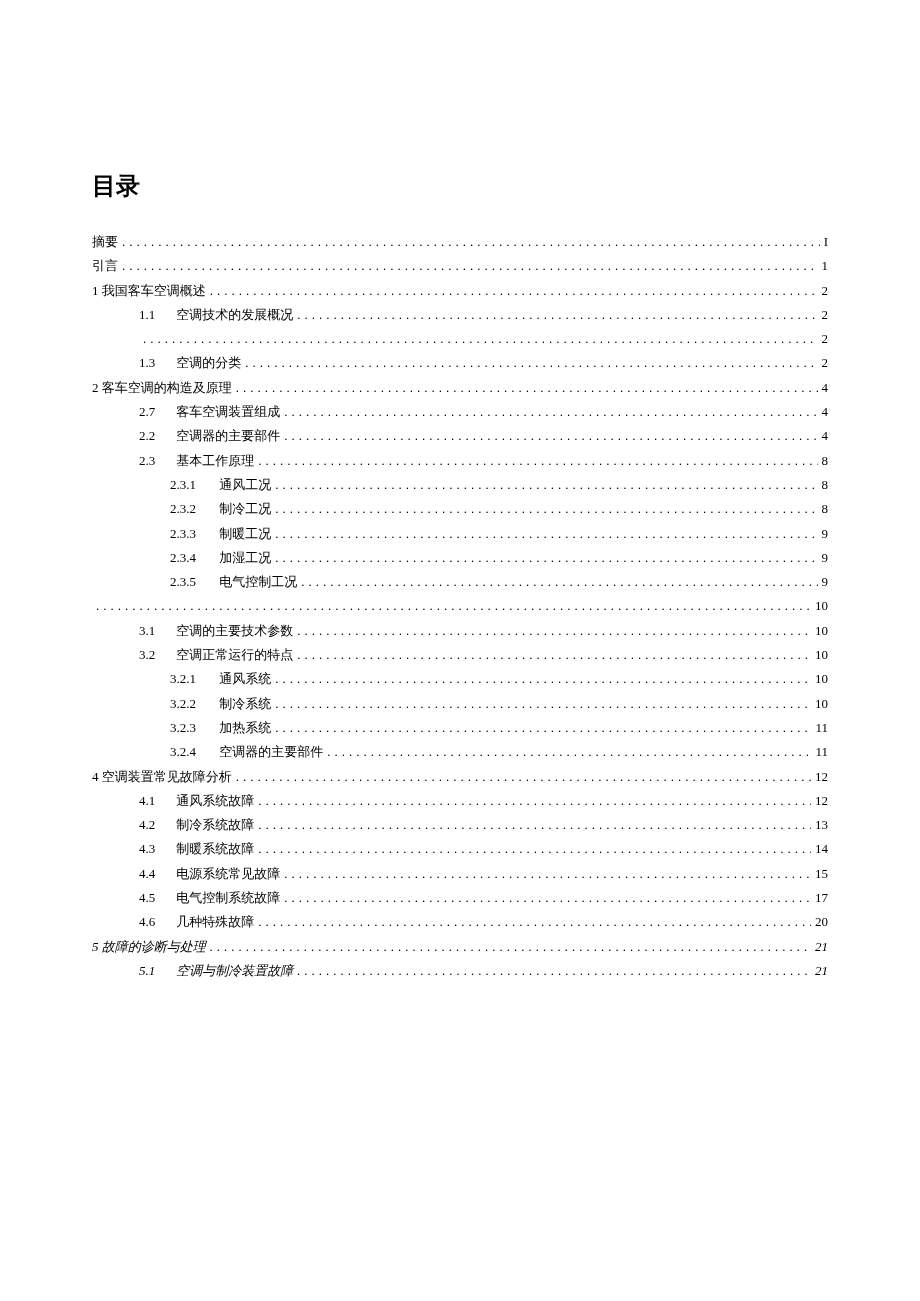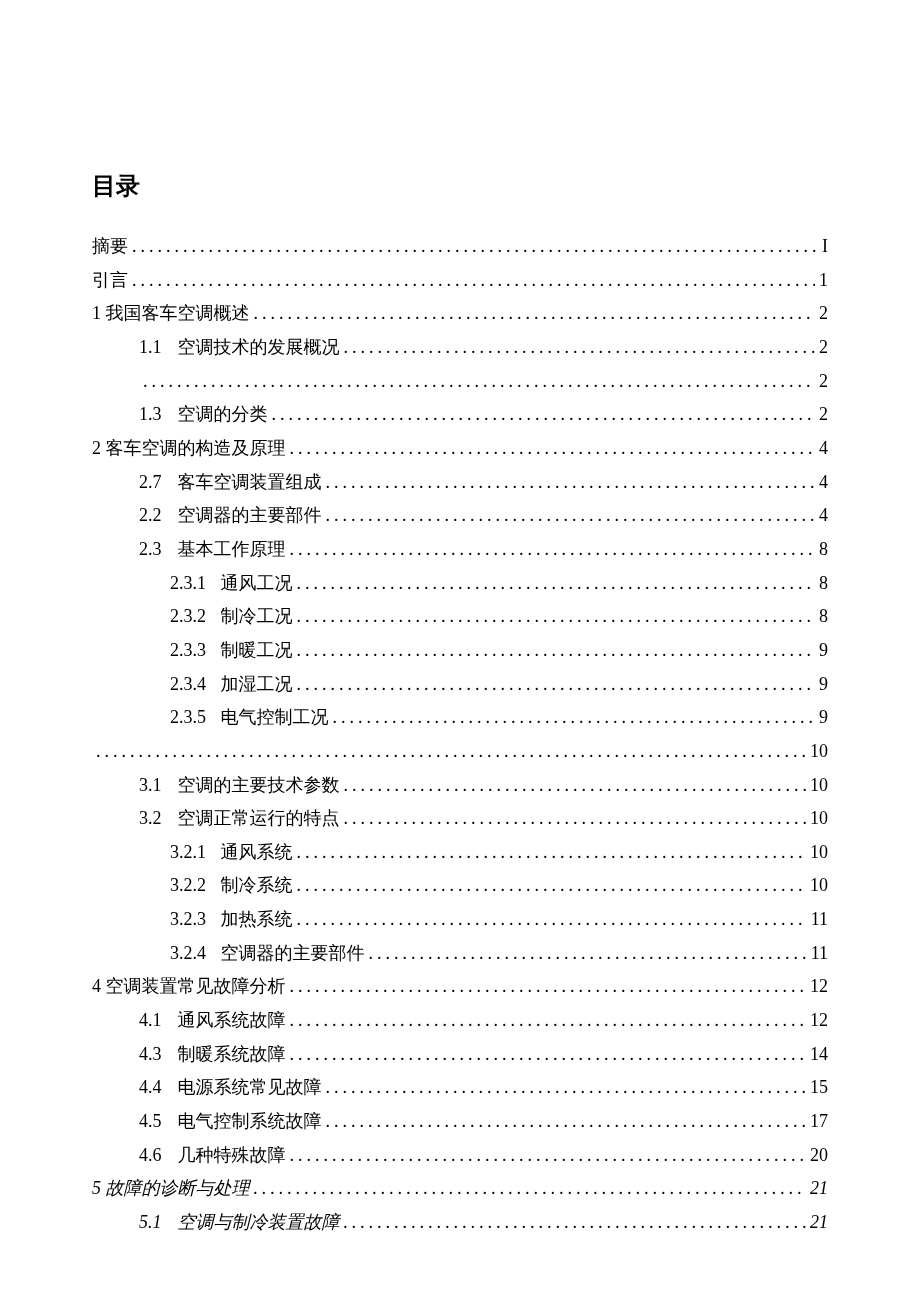--- a/index.html
+++ b/index.html
@@ -16,21 +16,21 @@
     .title {
       text-align: left;
       font-size: 24px;
       font-weight: bold;
       margin-bottom: 28px;
       font-family: "SimHei", "黑体", sans-serif;
     }
     .toc-line {
       display: flex;
       align-items: baseline;
-      font-size: 18px;
+      font-size: 13px;
       line-height: 1.87;
       white-space: nowrap;
     }
     .toc-label {
       flex: 0 0 auto;
     }
     .toc-dots {
       flex: 1 1 auto;
       overflow: hidden;
       margin: 0 4px;
@@ -168,20 +168,25 @@
       <span class="toc-label"><span>4 空调装置常见故障分析</span></span>
       <span class="toc-dots"></span>
       <span class="toc-page">12</span>
     </div>
     <div class="toc-line indent-1">
       <span class="toc-label"><span class="num-l1">4.1</span> <span>通风系统故障</span></span>
       <span class="toc-dots"></span>
       <span class="toc-page">12</span>
     </div>
     <div class="toc-line indent-1">
+      <span class="toc-label"><span class="num-l1">4.2</span> <span>制冷系统故障</span></span>
+      <span class="toc-dots"></span>
+      <span class="toc-page">13</span>
+    </div>
+    <div class="toc-line indent-1">
       <span class="toc-label"><span class="num-l1">4.3</span> <span>制暖系统故障</span></span>
       <span class="toc-dots"></span>
       <span class="toc-page">14</span>
     </div>
     <div class="toc-line indent-1">
       <span class="toc-label"><span class="num-l1">4.4</span> <span>电源系统常见故障</span></span>
       <span class="toc-dots"></span>
       <span class="toc-page">15</span>
     </div>
     <div class="toc-line indent-1">

